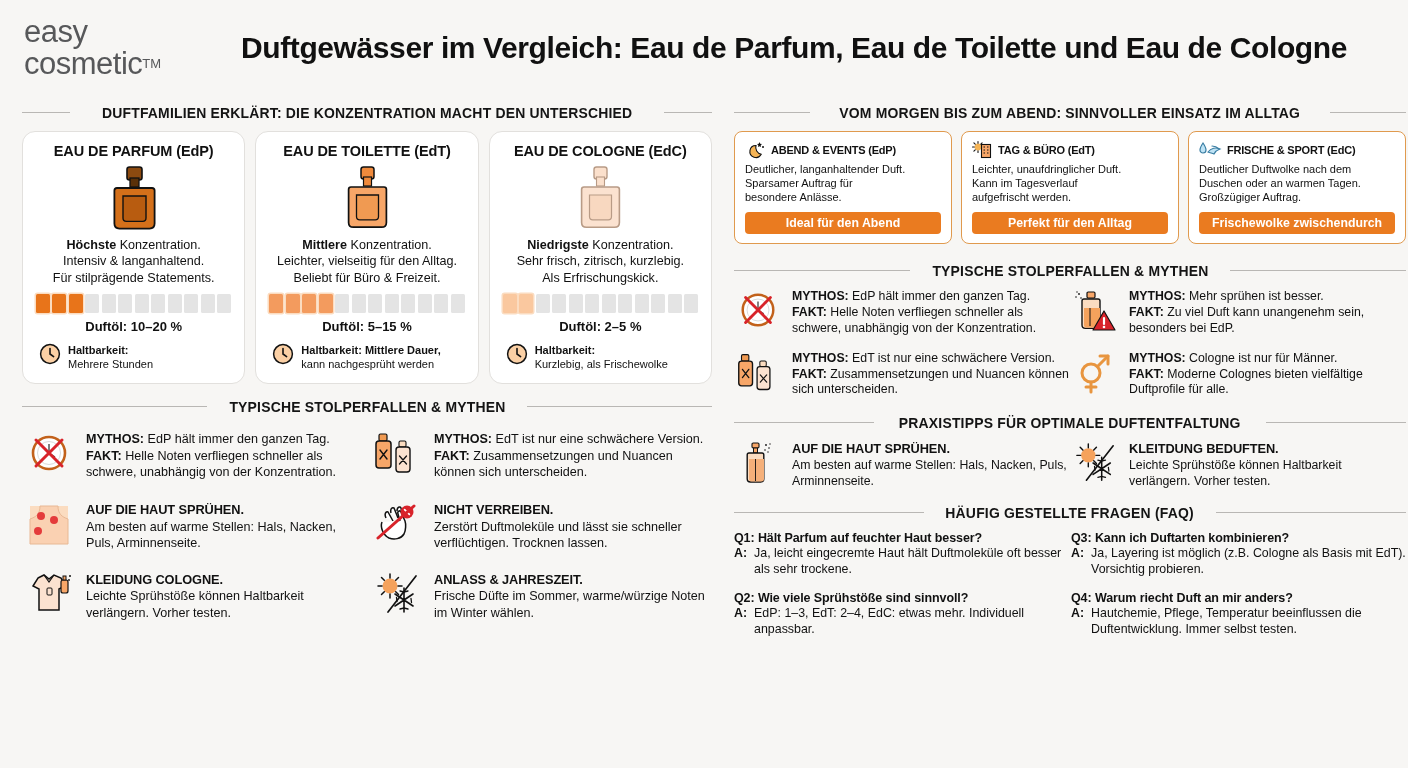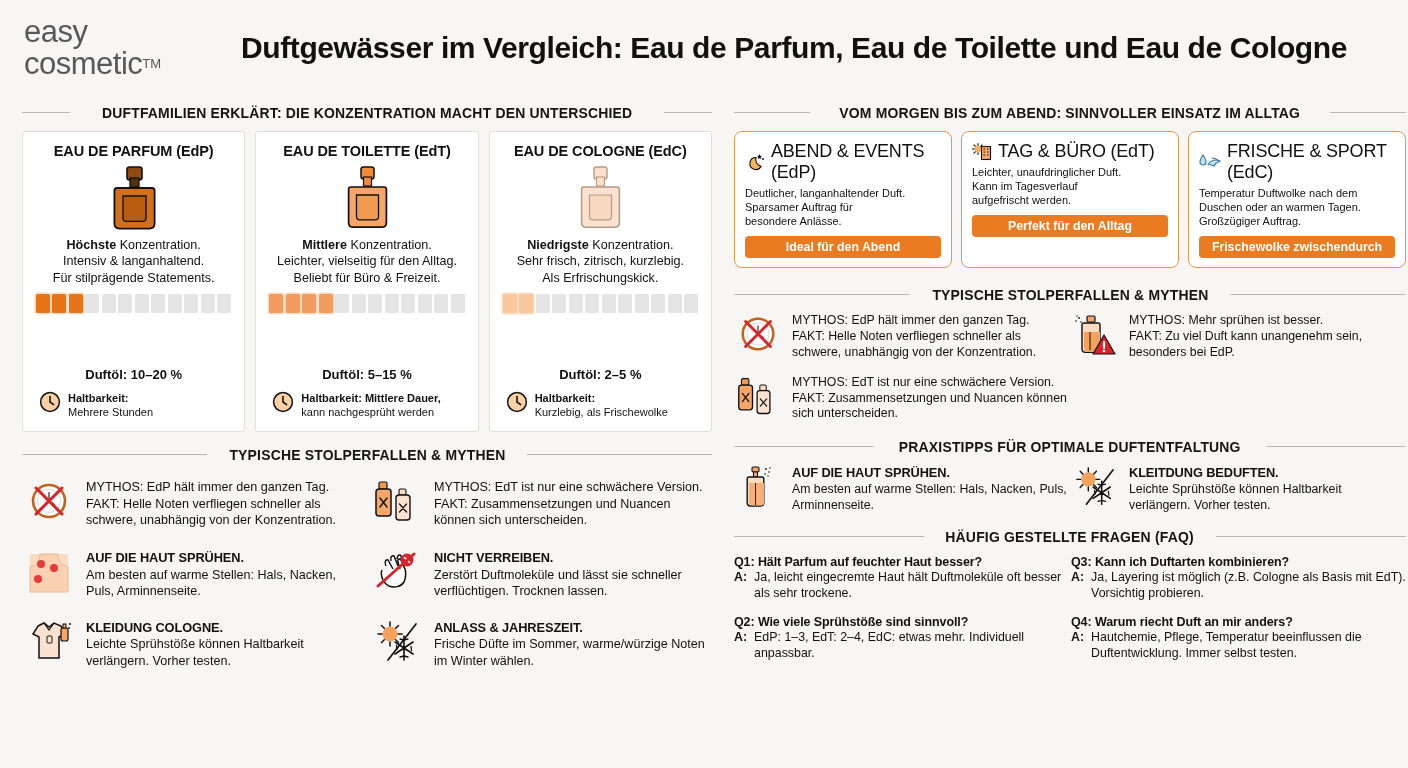--- a/index.html
+++ b/index.html
@@ -35,51 +35,51 @@
   .sec-head .rule { flex: 1; height: 1px; background: #b9b7b4; }
   .sec-head .txt {
     font-size: 15px; font-weight: bold; letter-spacing: 0.2px;
     white-space: nowrap; color: #141414;
     transform: scaleX(0.93); transform-origin: center;
   }
 
   
   .type-row { display: flex; gap: 10px; }
   .type-card {
-    flex: 1; background: #fff; border: 1px solid #e2e0dd; border-radius: 3px;
+    flex: 1; background: #fff; border: 1px solid #e2e0dd; border-radius: 13px;
     padding: 11px 12px 12px; display: flex; flex-direction: column; align-items: center;
   }
   .type-card h3 { font-size: 14.5px; font-weight: bold; letter-spacing: -0.1px; margin-bottom: 4px; }
   .bottle { margin: 2px 0 6px; }
   .type-desc { text-align: center; font-size: 12.6px; line-height: 1.30; margin-bottom: 8px; }
   .type-desc b { font-weight: bold; }
   .bars { display: flex; gap: 2.5px; width: 100%; justify-content: center; margin-bottom: 6px; }
   .bars i { display: block; width: 14px; height: 19px; background: #e4e4e4; border-radius: 1.5px; }
-  .duftoel { font-size: 13px; font-weight: bold; margin-bottom: 9px; margin-top: 48px; }
+  .duftoel { font-size: 13px; font-weight: bold; margin-bottom: 9px; }
   .halt { display: flex; align-items: flex-start; gap: 7px; align-self: flex-start; padding-left: 4px; }
   .halt .txt { font-size: 11px; line-height: 1.28; }
   .halt .txt b { font-weight: bold; }
 
   
   .use-row { display: flex; gap: 9px; }
   .use-card {
     flex: 1; background: #fff; border: 1.6px solid #e09a4e; border-radius: 8px;
     padding: 9px 10px 9px;
   }
   .use-head { display: flex; align-items: center; gap: 6px; margin-bottom: 3px; }
-  .use-head h4 { font-size: 18px; font-weight: normal; letter-spacing: -0.2px; }
+  .use-head h4 { font-size: 11px; font-weight: bold; letter-spacing: -0.2px; }
   .use-body { font-size: 11px; line-height: 1.29; margin-bottom: 7px; }
   .pill {
     display: block; text-align: center; background: #ea7b20; color: #fff;
     font-size: 12.3px; font-weight: bold; border-radius: 4px; padding: 4px 6px;
   }
   .item { display: flex; gap: 10px; align-items: flex-start; }
   .item .ico { flex: 0 0 auto; display: flex; align-items: flex-start; justify-content: center; }
   .item .body { font-size: 12.6px; line-height: 1.30; }
-  .item .body b { font-weight: normal; text-align: right; }
+  .item .body b { font-weight: bold; text-align: right; }
   .item .body .ttl { font-weight: bold; font-size: 12.8px; letter-spacing: -0.1px; }
 
   
   .grid2-left { display: grid; grid-template-columns: 348px 342px; row-gap: 22px; margin-top: 16px; }
   .grid2-left .item .ico { width: 54px; }
   .grid2-left .item .body { width: 270px; }
 
   .tips-left { display: grid; grid-template-columns: 348px 342px; row-gap: 20px; margin-top: 22px; }
   .tips-left .item .ico { width: 54px; }
   .tips-left .item .body { width: 272px; }
@@ -421,21 +421,21 @@
             <span>
               <svg width="22" height="18" viewBox="0 0 22 18">
                 <path d="M4 2c2 3 3 5 3 7a3 3 0 1 1-6 0c0-2 1-4 3-7z" fill="#bfe3f5" stroke="#3a7ea3" stroke-width="1.2"></path>
                 <path d="M9 11c3-4 8-5 12-3-3 1-5 3-6 5-2-1-4-1-6-2z" fill="#bfe3f5" stroke="#3a7ea3" stroke-width="1.2"></path>
                 <path d="M13 5c3 0 5 1 7 3" stroke="#3a7ea3" stroke-width="1.2" fill="none" stroke-linecap="round"></path>
               </svg>
             </span>
             <h4>FRISCHE &amp; SPORT (EdC)</h4>
           </div>
           <div class="use-body">
-            <span>Temperatur Duftwolke nach dem</span><br>
+            <span>Deutlicher Duftwolke nach dem</span><br>
             <span>Duschen oder an warmen Tagen.</span><br>
             <span>Großzügiger Auftrag.</span>
           </div>
           <span class="pill">Frischewolke zwischendurch</span>
         </div>
       </div>
 
       <div class="sec-head" style="margin-top:18px;">
         <span class="rule"></span>
         <span class="txt">TYPISCHE STOLPERFALLEN &amp; MYTHEN</span>
@@ -490,20 +490,34 @@
               <rect x="23" y="16" width="14" height="25" rx="3" fill="#fbe2d0" stroke="#111" stroke-width="1.4"></rect>
               <path d="M26.5 25l7 8 M33.5 25l-7 8" stroke="#111" stroke-width="1.3" stroke-linecap="round"></path>
             </svg>
           </span>
           <span class="body">
             <b>MYTHOS:</b><span> EdT ist nur eine schwächere Version.</span><br>
             <b>FAKT:</b><span> Zusammensetzungen und Nuancen können sich unterscheiden.</span>
           </span>
         </div>
 
+        <div class="item">
+          <span class="ico">
+            <svg width="42" height="44" viewBox="0 0 42 44">
+              <circle cx="17" cy="22" r="9" fill="none" stroke="#e8953f" stroke-width="3"></circle>
+              <path d="M23.5 15.5 L34 5" stroke="#e8953f" stroke-width="3" stroke-linecap="round"></path>
+              <path d="M26 5h8v8" fill="none" stroke="#e8953f" stroke-width="3" stroke-linecap="round" stroke-linejoin="round"></path>
+              <path d="M17 31v10 M12 36h10" stroke="#e8953f" stroke-width="3" stroke-linecap="round"></path>
+            </svg>
+          </span>
+          <span class="body">
+            <b>MYTHOS:</b><span> Cologne ist nur für Männer.</span><br>
+            <b>FAKT:</b><span> Moderne Colognes bieten vielfältige Duftprofile für alle.</span>
+          </span>
+        </div>
       </div>
 
       <div class="sec-head" style="margin-top:16px;">
         <span class="rule"></span>
         <span class="txt">PRAXISTIPPS FÜR OPTIMALE DUFTENTFALTUNG</span>
         <span class="rule"></span>
       </div>
 
       <div class="tips-right">
         <div class="item">

